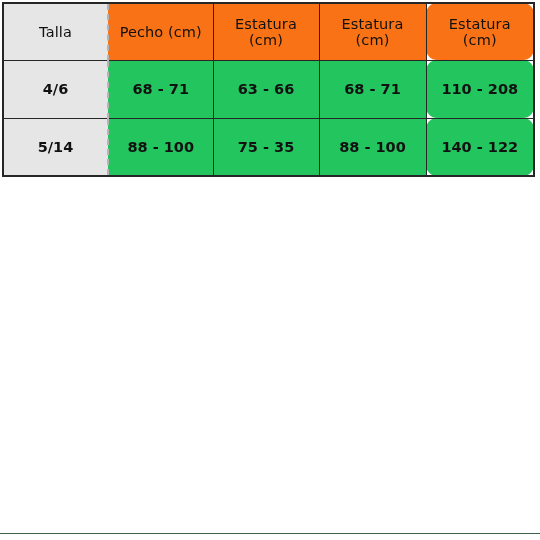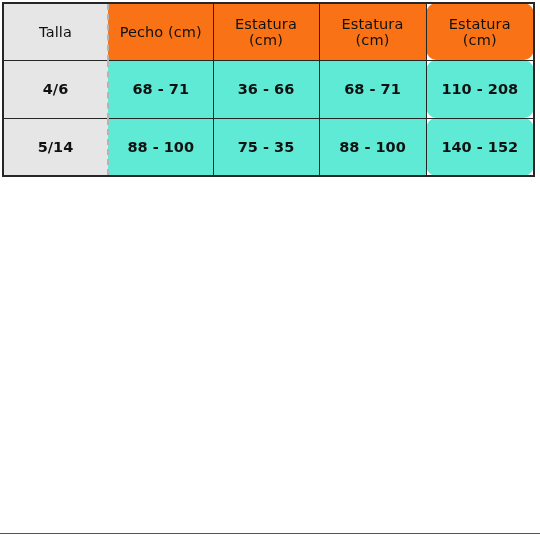--- a/index.html
+++ b/index.html
@@ -50,21 +50,21 @@
   table.size-chart thead th {
     height: 57px;
     background: #f97316;
     font-weight: 400;
     font-size: 14.5px;
     letter-spacing: 0.1px;
   }
 
   table.size-chart tbody td {
     height: 58px;
-    background: #5eead4;
+    background: #22c55e;
   }
 
   
   table.size-chart .col-talla {
     background: #e6e6e6 !important;
     border-right: 2px dashed #b4b4b4;
   }
   table.size-chart thead .col-talla {
     font-weight: 400;
   }
@@ -106,28 +106,28 @@
         <th class="col-pecho">Pecho (cm)</th>
         <th class="col-cintura">Estatura (cm)</th>
         <th class="col-caderas">Estatura (cm)</th>
         <th class="col-estatura">Estatura (cm)</th>
       </tr>
     </thead>
     <tbody>
       <tr>
         <td class="col-talla">4/6</td>
         <td class="col-pecho">68 - 71</td>
-        <td class="col-cintura">36 - 66</td>
+        <td class="col-cintura">63 - 66</td>
         <td class="col-caderas">68 - 71</td>
         <td class="col-estatura">110 - 208</td>
       </tr>
       <tr>
         <td class="col-talla">5/14</td>
         <td class="col-pecho">88 - 100</td>
         <td class="col-cintura">75 - 35</td>
         <td class="col-caderas">88 - 100</td>
-        <td class="col-estatura">140 - 152</td>
+        <td class="col-estatura">140 - 122</td>
       </tr>
     </tbody>
   </table>
 </div>
 
 <div id="footer-rule"></div>
 
 </body></html>

